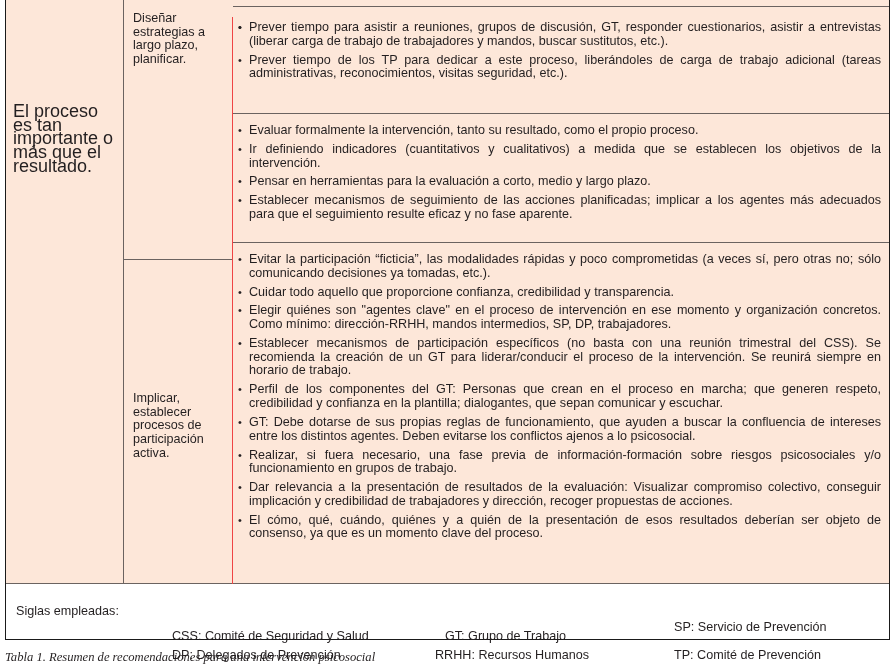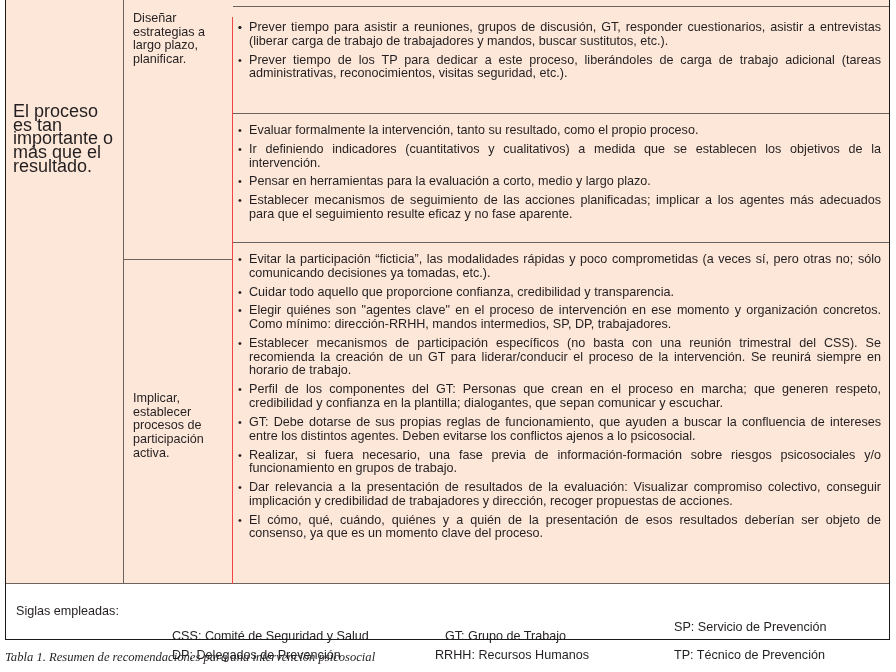--- a/index.html
+++ b/index.html
@@ -201,17 +201,17 @@
     </div>
   </div>
 
   <div class="legend">
     <div class="legend-label">Siglas empleadas:</div>
     <div class="legend-item" style="left:166px; top:11px;">CSS: Comité de Seguridad y Salud</div>
     <div class="legend-item" style="left:166px; top:30px;">DP: Delegados de Prevención</div>
     <div class="legend-item" style="left:439px; top:11px;">GT: Grupo de Trabajo</div>
     <div class="legend-item" style="left:429px; top:30px;">RRHH: Recursos Humanos</div>
     <div class="legend-item" style="left:668px; top:2px;">SP: Servicio de Prevención</div>
-    <div class="legend-item" style="left:668px; top:30px;">TP: Técnico de Prevención</div>
+    <div class="legend-item" style="left:668px; top:30px;">TP: Comité de Prevención</div>
   </div>
 </div>
 
 <div class="caption">Tabla 1. Resumen de recomendaciones para una intervención psicosocial</div>
 
 </body></html>

